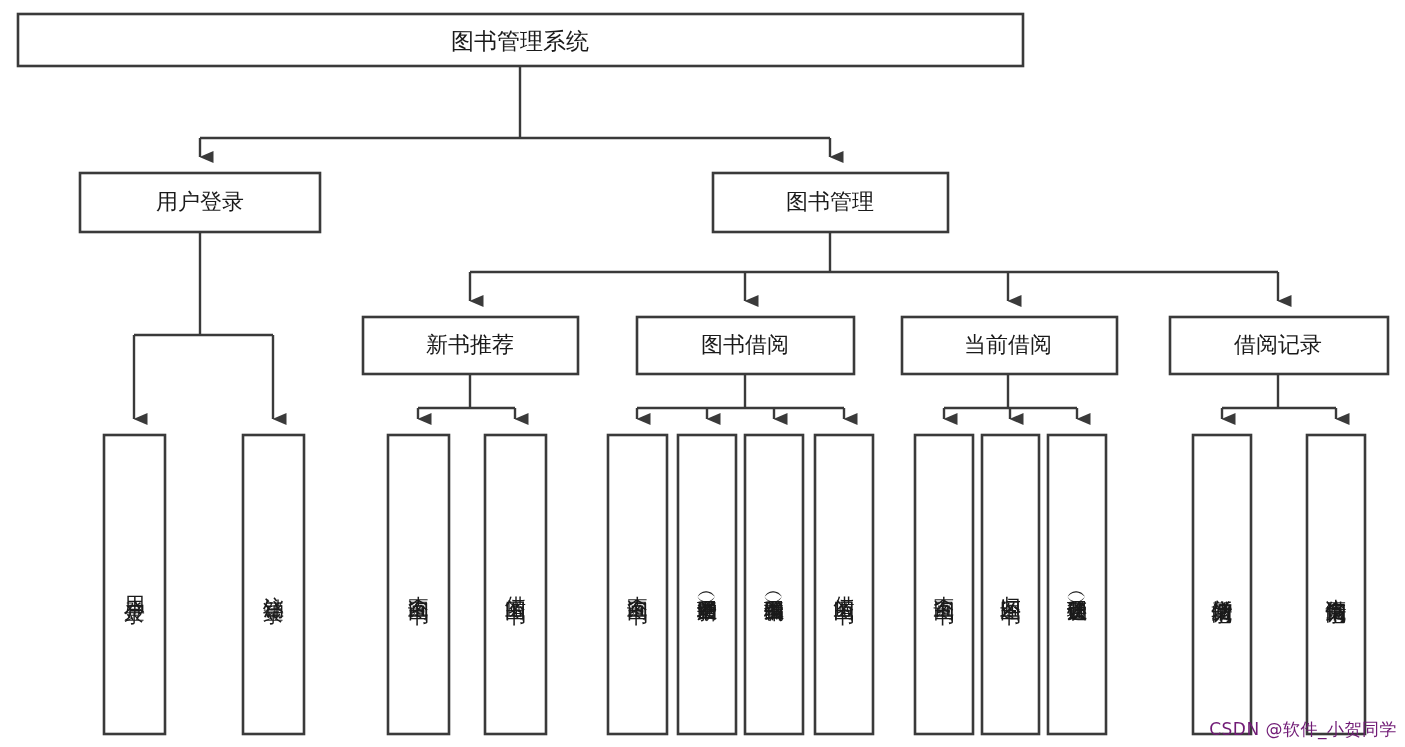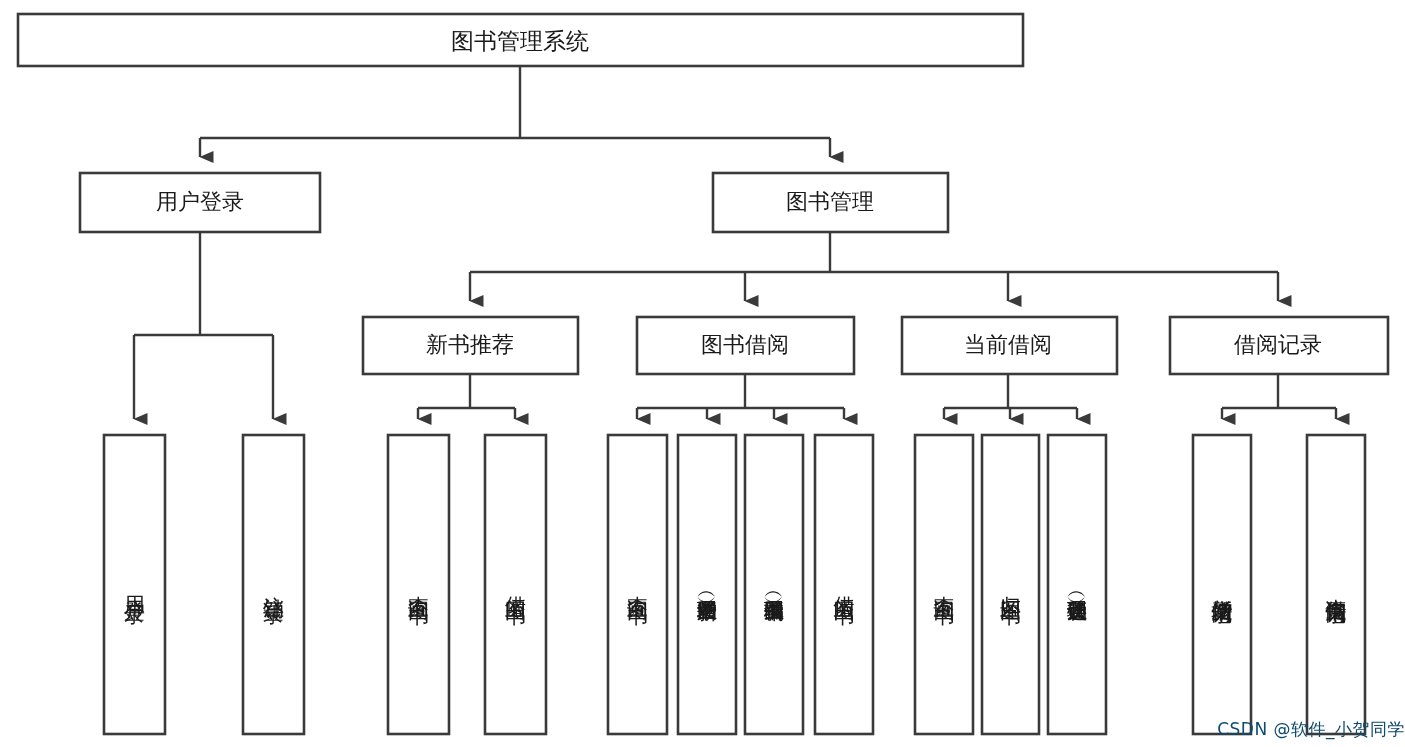--- a/index.html
+++ b/index.html
@@ -62,25 +62,25 @@
     letter-spacing: 3px;
     display: flex;
     align-items: center;
     justify-content: center;
     white-space: nowrap;
     pointer-events: none;
     user-select: none;
   }
   .watermark {
     position: absolute;
-    right: 0;
+    right: 8px;
     bottom: 6px;
     font-family: "DejaVu Sans", "Liberation Sans", sans-serif;
     font-size: 17px;
-    color: #0c4a6e;
+    color: #701a75;
     letter-spacing: 0.5px;
     white-space: nowrap;
   }
 </style>
 </head>
 <body>
 
 <div id="diagram-root">
 
   <svg class="diagram-svg" viewBox="0 0 1405 747" xmlns="http://www.w3.org/2000/svg">

